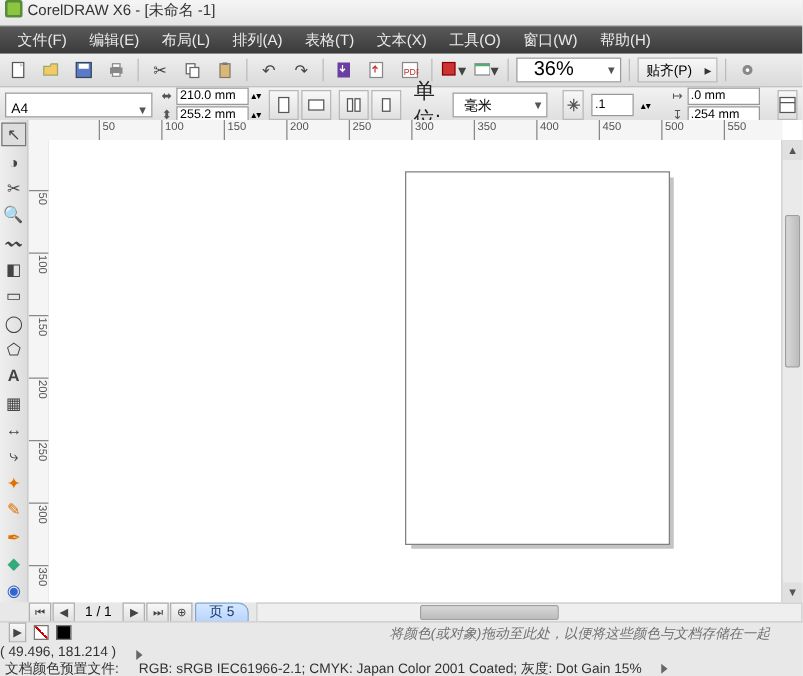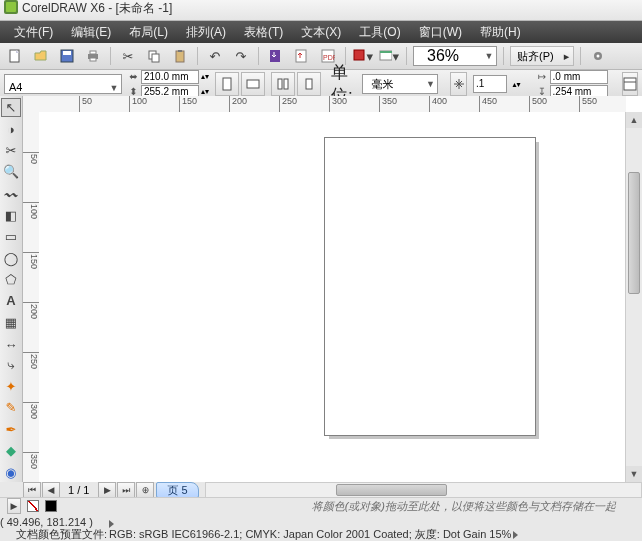--- a/index.html
+++ b/index.html
@@ -44,21 +44,21 @@
 .navbar{position:absolute;left:0;right:0;bottom:43px;height:16px;background:#e8e8e8;display:flex;align-items:center}
 .nav-btn{width:16px;height:14px;border:1px solid #b0b0b0;background:linear-gradient(#f8f8f8,#e0e0e0);text-align:center;font-size:9px;line-height:14px;color:#444;margin-left:1px}
 .page-counter{font-size:11px;padding:0 8px}
 .page-tab{background:linear-gradient(#d6e8ff,#b8d4ff);border:1px solid #7aa7d6;border-radius:2px 8px 2px 2px;height:14px;padding:0 10px;font-size:11px;color:#1a3a66;line-height:14px;margin-left:2px}
 .hsb{flex:1;margin-left:6px;height:14px;background:#efefef;border:1px solid #ccc;position:relative}
 .hsb .thumb{position:absolute;top:1px;bottom:1px;left:30%;width:25%;background:linear-gradient(#d8d8d8,#bcbcbc);border:1px solid #9e9e9e;border-radius:2px}
 .colorbar{position:absolute;left:0;right:0;bottom:27px;height:16px;background:#e8e8e8;border-top:1px solid #ccc;display:flex;align-items:center;padding:0 6px;gap:6px}
 .sw{width:10px;height:10px;border:1px solid #777}
 .hint{font-size:11px;color:#707070;font-style:italic;margin-left:auto;margin-right:20px}
 .status{position:absolute;left:0;right:0;bottom:13px;height:14px;background:#e8e8e8;font-size:11px;color:#333;padding:0 0;display:flex;align-items:flex-end;gap:16px}
-.profile{position:absolute;left:0;right:0;bottom:0;height:13px;background:#e8e8e8;font-size:11px;color:#333;padding:0 16px;display:flex;align-items:center;gap:2px}
+.profile{position:absolute;left:0;right:0;bottom:0;height:13px;background:#e8e8e8;font-size:11px;color:#333;padding:0 4px;display:flex;align-items:center;gap:16px}
 .tri{display:inline-block;width:0;height:0;border-top:4px solid transparent;border-bottom:4px solid transparent;border-left:5px solid #666}
 svg{display:block}
 </style>
 </head>
 <body>
 
 <div class="titlebar">
   <span class="app-icon"></span>
   <span class="title-text">
     <span>CorelDRAW X6</span>

